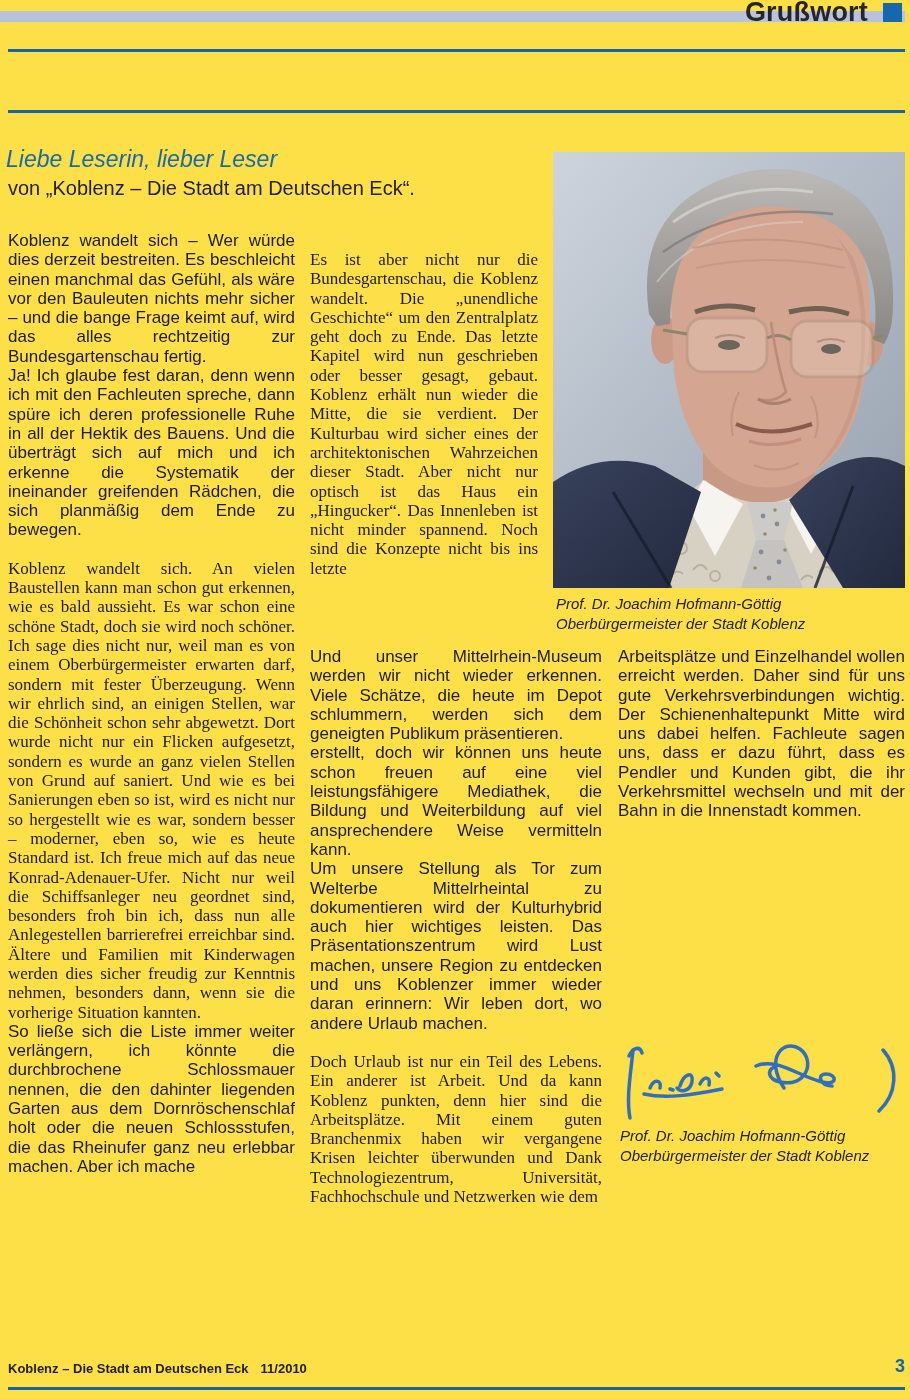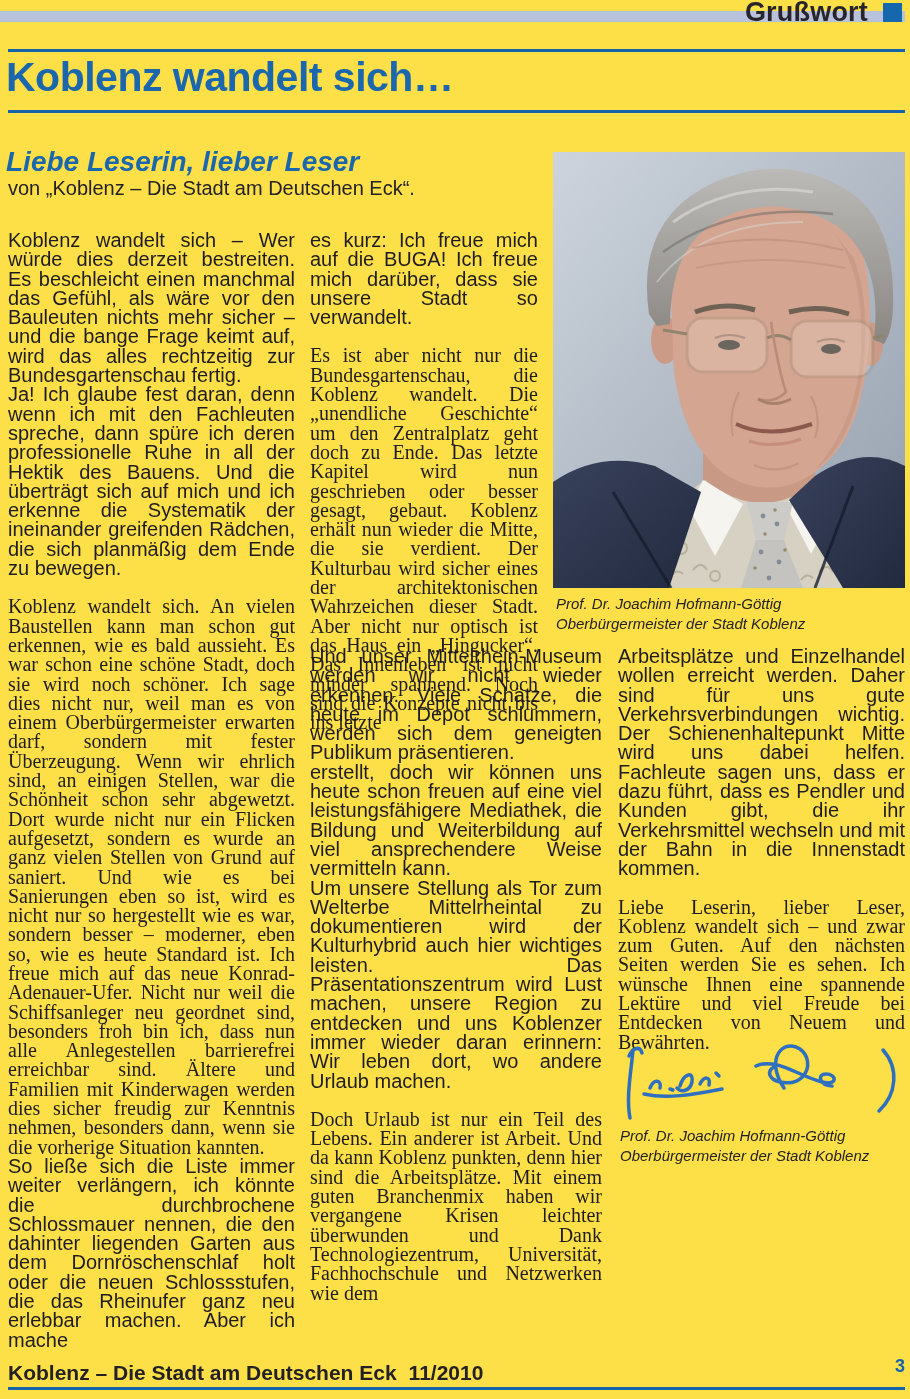--- a/index.html
+++ b/index.html
@@ -7,53 +7,52 @@
     position:relative;width:910px;height:1399px;background:#fde047;overflow:hidden;
     font-family:"Liberation Sans",sans-serif;color:#232124;
   }
   
   .band{position:absolute;left:0;top:11px;width:905px;height:11px;background:#b8c2dd;}
   .section-label{position:absolute;top:-3px;right:42px;font-size:27px;font-weight:bold;color:#27242a;letter-spacing:0.2px;}
   .blue-square{position:absolute;left:883px;top:3px;width:19px;height:19px;background:#1568ad;}
   .rule{position:absolute;left:8px;width:897px;height:3px;background:#1563a8;}
   .rule1{top:49px;} .rule2{top:110px;} .rule-bottom{top:1387px;}
   .page-title{position:absolute;left:6px;top:54px;margin:0;font-size:41px;font-weight:bold;color:#1b67ad;letter-spacing:-0.5px;}
-  .salutation{position:absolute;left:6px;top:146px;font-size:28px;font-weight:bold;font-style:italic;color:#1b67ad;}
+  .salutation{position:absolute;left:6px;top:146px;font-size:23px;font-weight:normal;font-style:italic;color:#1b67ad;}
   .source-line{position:absolute;left:8px;top:177px;font-size:20px;color:#232124;}
   
   .photo{position:absolute;left:553px;top:152px;width:352px;height:436px;overflow:hidden;}
   .photo-caption{position:absolute;left:556px;top:594px;font-size:15px;font-style:italic;line-height:20px;color:#232124;}
   
-  .col{position:absolute;font-size:20px;line-height:19.3px;text-align:justify;color:#1e1c1f;
+  .col{position:absolute;font-size:17px;line-height:19.3px;text-align:justify;color:#1e1c1f;
        hyphens:auto;-webkit-hyphens:auto;}
   .col p{margin:0;}
   .col p.gap{margin-top:19px;font-family:Liberation Serif, serif;}
   .col1{left:8px;top:231px;width:287px;}
   .col2-top{left:310px;top:231px;width:228px;}
   .col2-bottom{left:310px;top:647px;width:292px;}
   .col3{left:618px;top:647px;width:287px;}
   
   .signature{position:absolute;left:618px;top:1036px;width:290px;height:88px;}
   .sig-caption{position:absolute;left:620px;top:1126px;font-size:15px;font-style:italic;line-height:20px;color:#232124;}
   
-  .footer-left{position:absolute;left:8px;top:1361px;font-size:21px;font-weight:bold;color:#232124;}
+  .footer-left{position:absolute;left:8px;top:1361px;font-size:13px;font-weight:bold;color:#232124;}
   .footer-left .issue{margin-left:12px;}
   .footer-page{position:absolute;right:5px;top:1356px;font-size:18px;font-weight:bold;color:#1563a8;}
 </style>
 </head>
 <body>
 
 <div class="page">
 
   <div class="band"></div>
   <div class="section-label">Grußwort</div>
   <div class="blue-square"></div>
 
   <div class="rule rule1"></div>
-  <h1 class="page-title">Koblenz wandelt sich…</h1>
   <div class="rule rule2"></div>
 
   <div class="salutation">Liebe Leserin, lieber Leser</div>
   <div class="source-line">von „Koblenz – Die Stadt am Deutschen Eck“.</div>
 
   <div class="photo">
     <svg viewBox="0 0 352 436" width="352" height="436" xmlns="http://www.w3.org/2000/svg">
       <defs>
         <linearGradient id="bgG" x1="0" y1="0" x2="1" y2="1">
           <stop offset="0" stop-color="#cdd4dd"></stop>
@@ -153,34 +152,32 @@
   </div>
 
   <div class="col col1" lang="de">
     <p>Koblenz wandelt sich – Wer würde dies derzeit bestreiten. Es beschleicht einen manchmal das Gefühl, als wäre vor den Bauleuten nichts mehr sicher – und die bange Frage keimt auf, wird das alles rechtzeitig zur Bundesgartenschau fertig.</p>
     <p>Ja! Ich glaube fest daran, denn wenn ich mit den Fachleuten spreche, dann spüre ich deren professionelle Ruhe in all der Hektik des Bauens. Und die überträgt sich auf mich und ich erkenne die Systematik der ineinander greifenden Rädchen, die sich planmäßig dem Ende zu bewegen.</p>
     <p class="gap">Koblenz wandelt sich. An vielen Baustellen kann man schon gut erkennen, wie es bald aussieht. Es war schon eine schöne Stadt, doch sie wird noch schöner. Ich sage dies nicht nur, weil man es von einem Oberbürgermeister erwarten darf, sondern mit fester Überzeugung. Wenn wir ehrlich sind, an einigen Stellen, war die Schönheit schon sehr abgewetzt. Dort wurde nicht nur ein Flicken aufgesetzt, sondern es wurde an ganz vielen Stellen von Grund auf saniert. Und wie es bei Sanierungen eben so ist, wird es nicht nur so hergestellt wie es war, sondern besser – moderner, eben so, wie es heute Standard ist. Ich freue mich auf das neue Konrad-Adenauer-Ufer. Nicht nur weil die Schiffsanleger neu geordnet sind, besonders froh bin ich, dass nun alle Anlegestellen barrierefrei erreichbar sind. Ältere und Familien mit Kinderwagen werden dies sicher freudig zur Kenntnis nehmen, besonders dann, wenn sie die vorherige Situation kannten.</p>
     <p>So ließe sich die Liste immer weiter verlängern, ich könnte die durchbrochene Schlossmauer nennen, die den dahinter liegenden Garten aus dem Dornröschenschlaf holt oder die neuen Schlossstufen, die das Rheinufer ganz neu erlebbar machen. Aber ich mache</p>
   </div>
 
   <div class="col col2-top" lang="de">
-    <p>es kurz: Ich freue mich auf die BUGA! Ich freue mich darüber, dass sie unsere Stadt so verwandelt.</p>
     <p class="gap">Es ist aber nicht nur die Bundesgartenschau, die Koblenz wandelt. Die „unendliche Geschichte“ um den Zentralplatz geht doch zu Ende. Das letzte Kapitel wird nun geschrieben oder besser gesagt, gebaut. Koblenz erhält nun wieder die Mitte, die sie verdient. Der Kulturbau wird sicher eines der architektonischen Wahrzeichen dieser Stadt. Aber nicht nur optisch ist das Haus ein „Hingucker“. Das Innenleben ist nicht minder spannend. Noch sind die Konzepte nicht bis ins letzte</p>
   </div>
 
   <div class="col col2-bottom" lang="de">
     <p>Und unser Mittelrhein-Museum werden wir nicht wieder erkennen. Viele Schätze, die heute im Depot schlummern, werden sich dem geneigten Publikum präsentieren.</p>
     <p>erstellt, doch wir können uns heute schon freuen auf eine viel leistungsfähigere Mediathek, die Bildung und Weiterbildung auf viel ansprechendere Weise vermitteln kann.</p>
     <p>Um unsere Stellung als Tor zum Welterbe Mittelrheintal zu dokumentieren wird der Kulturhybrid auch hier wichtiges leisten. Das Präsentationszentrum wird Lust machen, unsere Region zu entdecken und uns Koblenzer immer wieder daran erinnern: Wir leben dort, wo andere Urlaub machen.</p>
     <p class="gap">Doch Urlaub ist nur ein Teil des Lebens. Ein anderer ist Arbeit. Und da kann Koblenz punkten, denn hier sind die Arbeitsplätze. Mit einem guten Branchenmix haben wir vergangene Krisen leichter überwunden und Dank Technologiezentrum, Universität, Fachhochschule und Netzwerken wie dem</p>
   </div>
 
   <div class="col col3" lang="de">
     <p>Arbeitsplätze und Einzelhandel wollen erreicht werden. Daher sind für uns gute Verkehrsverbindungen wichtig. Der Schienenhaltepunkt Mitte wird uns dabei helfen. Fachleute sagen uns, dass er dazu führt, dass es Pendler und Kunden gibt, die ihr Verkehrsmittel wechseln und mit der Bahn in die Innenstadt kommen.</p>
-    <p class="gap">Liebe Leserin, lieber Leser, Koblenz wandelt sich – und zwar zum Guten. Auf den nächsten Seiten werden Sie es sehen. Ich wünsche Ihnen eine spannende Lektüre und viel Freude bei Entdecken von Neuem und Bewährten.</p>
   </div>
 
   <div class="signature">
     <svg viewBox="0 0 290 88" width="290" height="88" xmlns="http://www.w3.org/2000/svg">
       <g stroke="#2f6fc0" stroke-width="3.5" fill="none" stroke-linecap="round">
         <path d="M15 14 C13 36 8 62 12 82"></path>
         <path d="M11 20 C15 11 22 10 24 17"></path>
         <path d="M32 52 C36 42 44 44 42 52"></path>
         <path d="M52 53 l3 1"></path>
         <path d="M62 50 C66 37 76 35 74 46 C72 55 63 57 59 52"></path>

